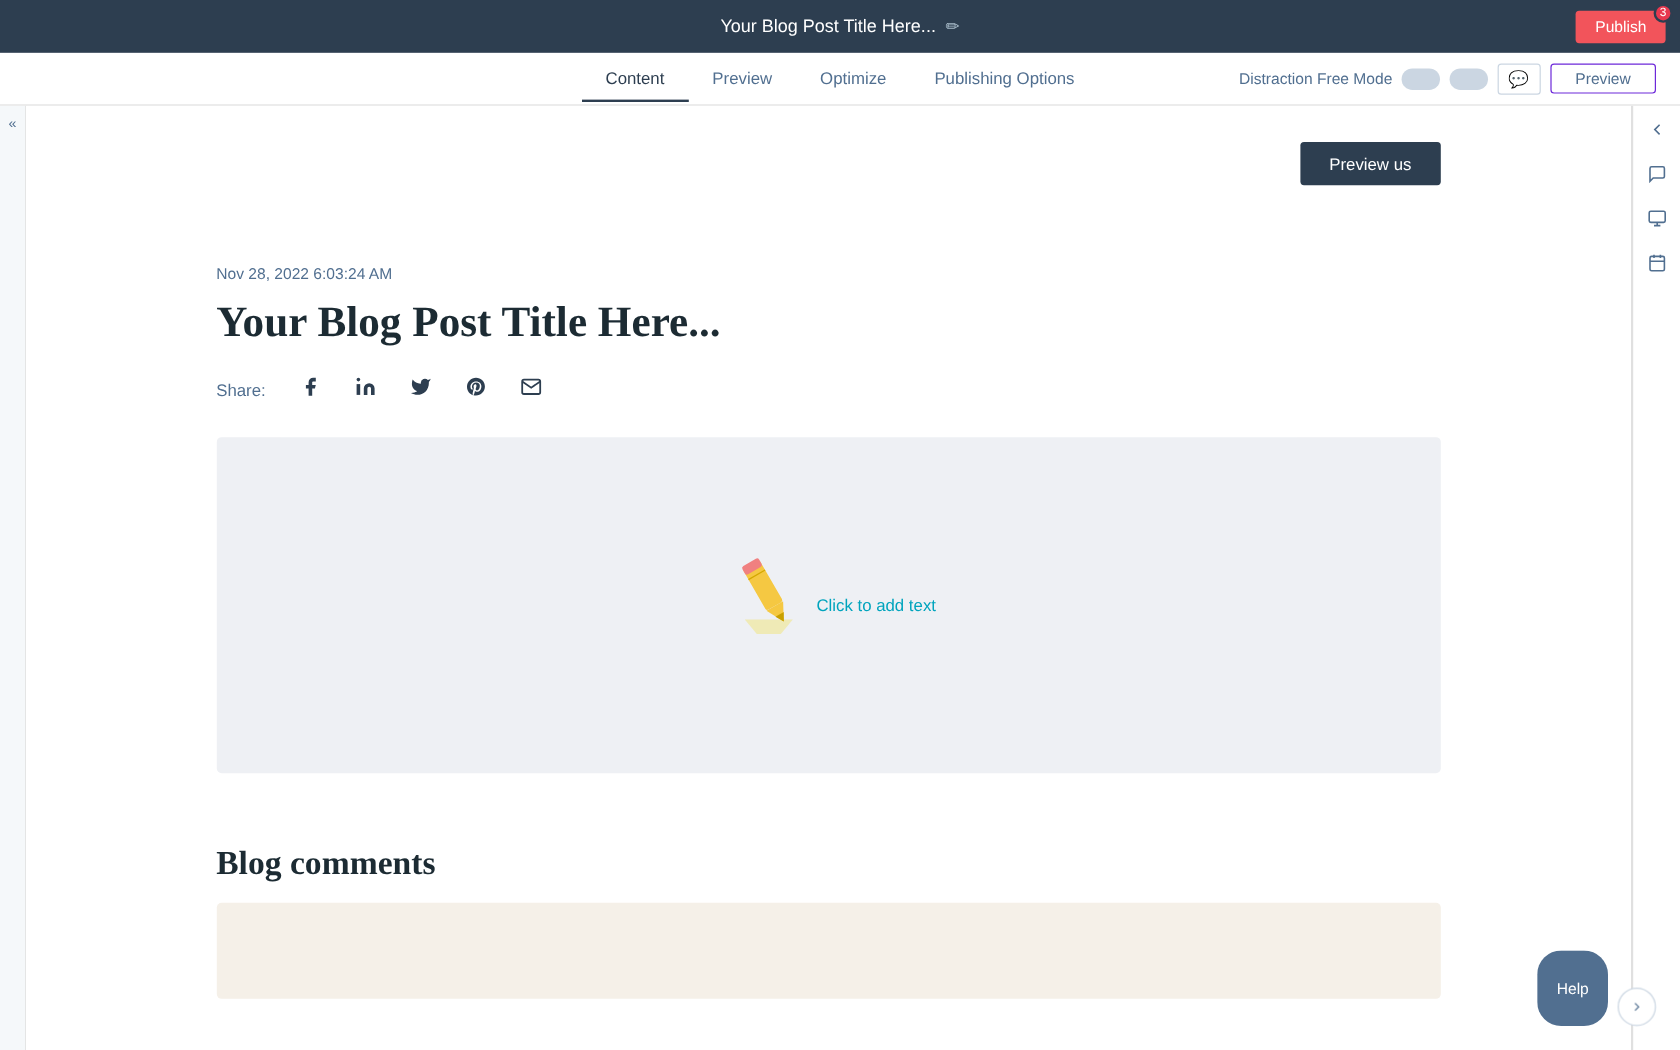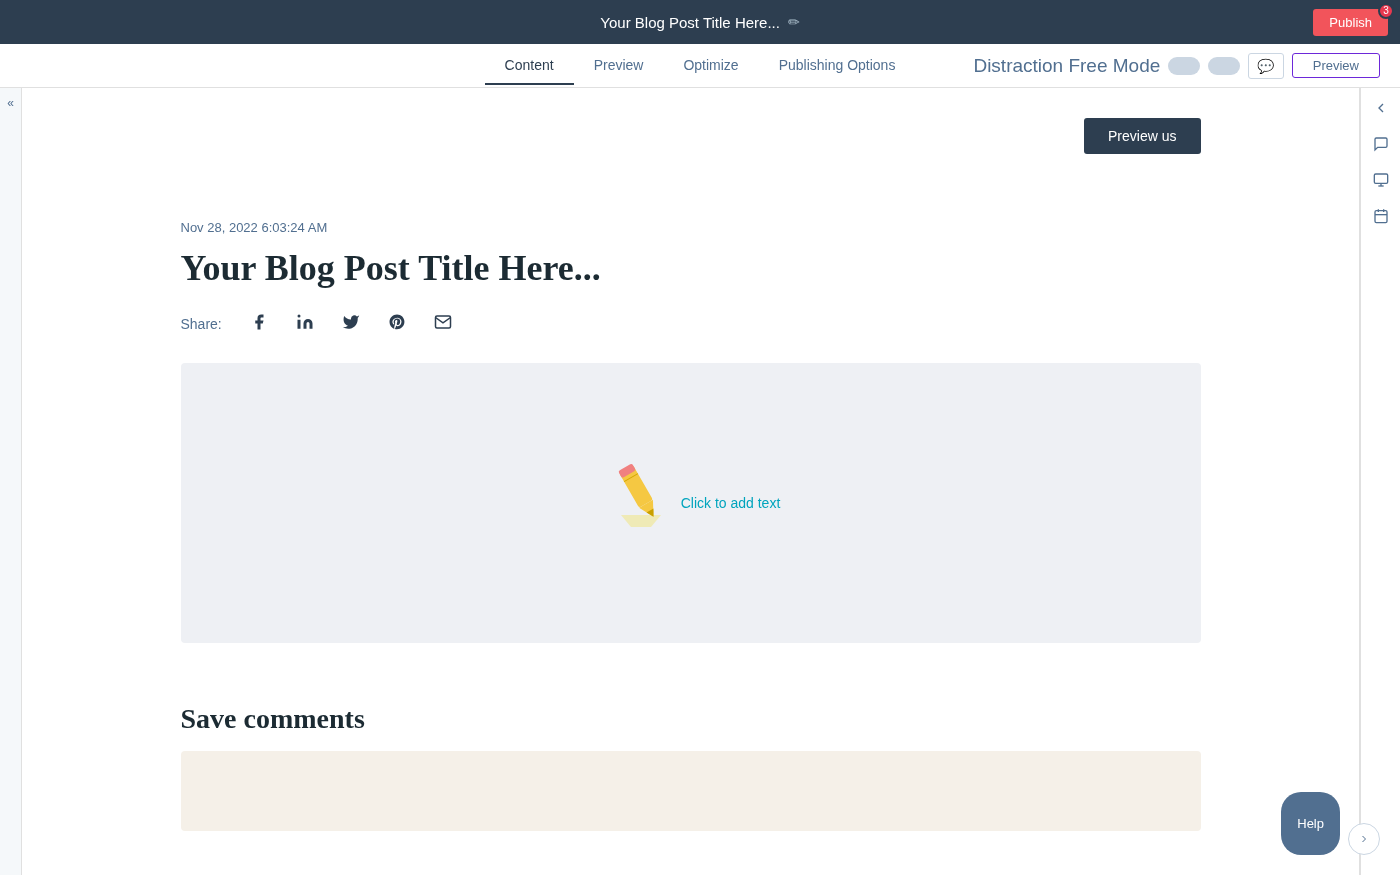--- a/index.html
+++ b/index.html
@@ -120,21 +120,21 @@
     }
     .nav-tabs-right {
       display: flex;
       align-items: center;
       gap: 8px;
       margin-left: auto;
       position: absolute;
       right: 20px;
     }
     .distraction-label {
-      font-size: 19px;
+      font-size: 13px;
       color: #516f90;
     }
     .toggle-switch {
       width: 32px;
       height: 18px;
       background: #cbd6e2;
       border-radius: 9px;
       cursor: pointer;
       display: inline-block;
     }
@@ -447,21 +447,21 @@
                 <polygon points="36,58 44,58 40,65" fill="#c8a000"></polygon>
 
                 <line x1="32" y1="20" x2="48" y2="20" stroke="#d4a800" stroke-width="1"></line>
               </g>
             </svg>
           </div>
           <span class="click-to-add-text">Click to add text</span>
         </div>
 
         <div class="blog-comments-section">
-          <h2 class="blog-comments-title">Save comments</h2>
+          <h2 class="blog-comments-title">Blog comments</h2>
           <div class="comments-area"></div>
         </div>
 
       </div>
     </div>
   </div>
 
   <div class="scroll-divider"></div>
 
   <div class="right-sidebar">

